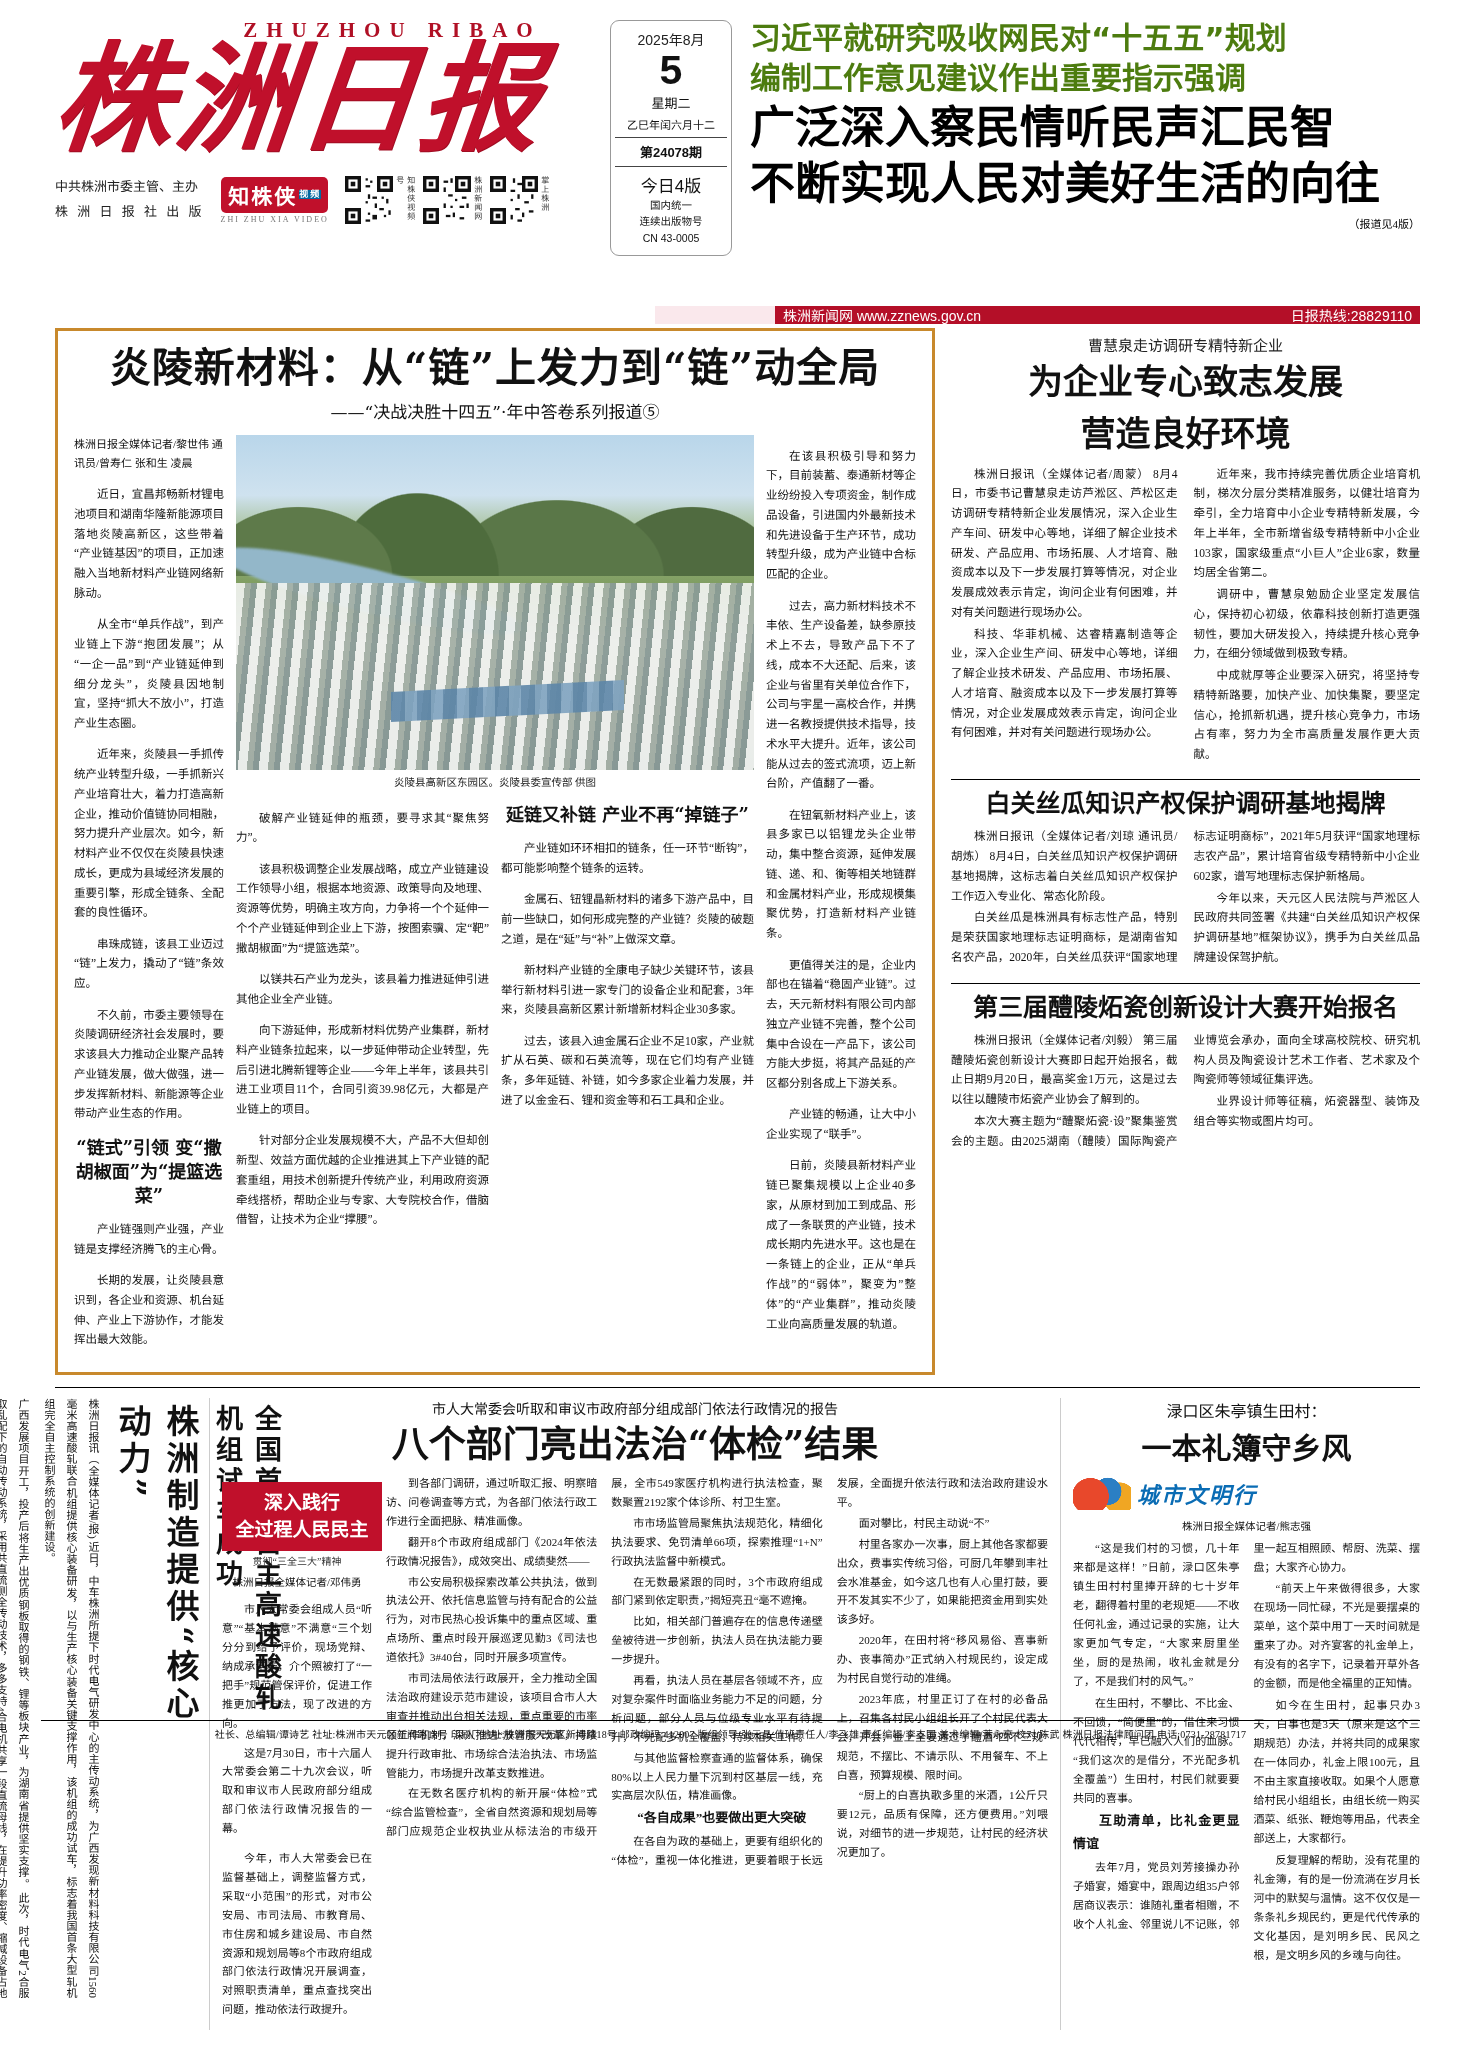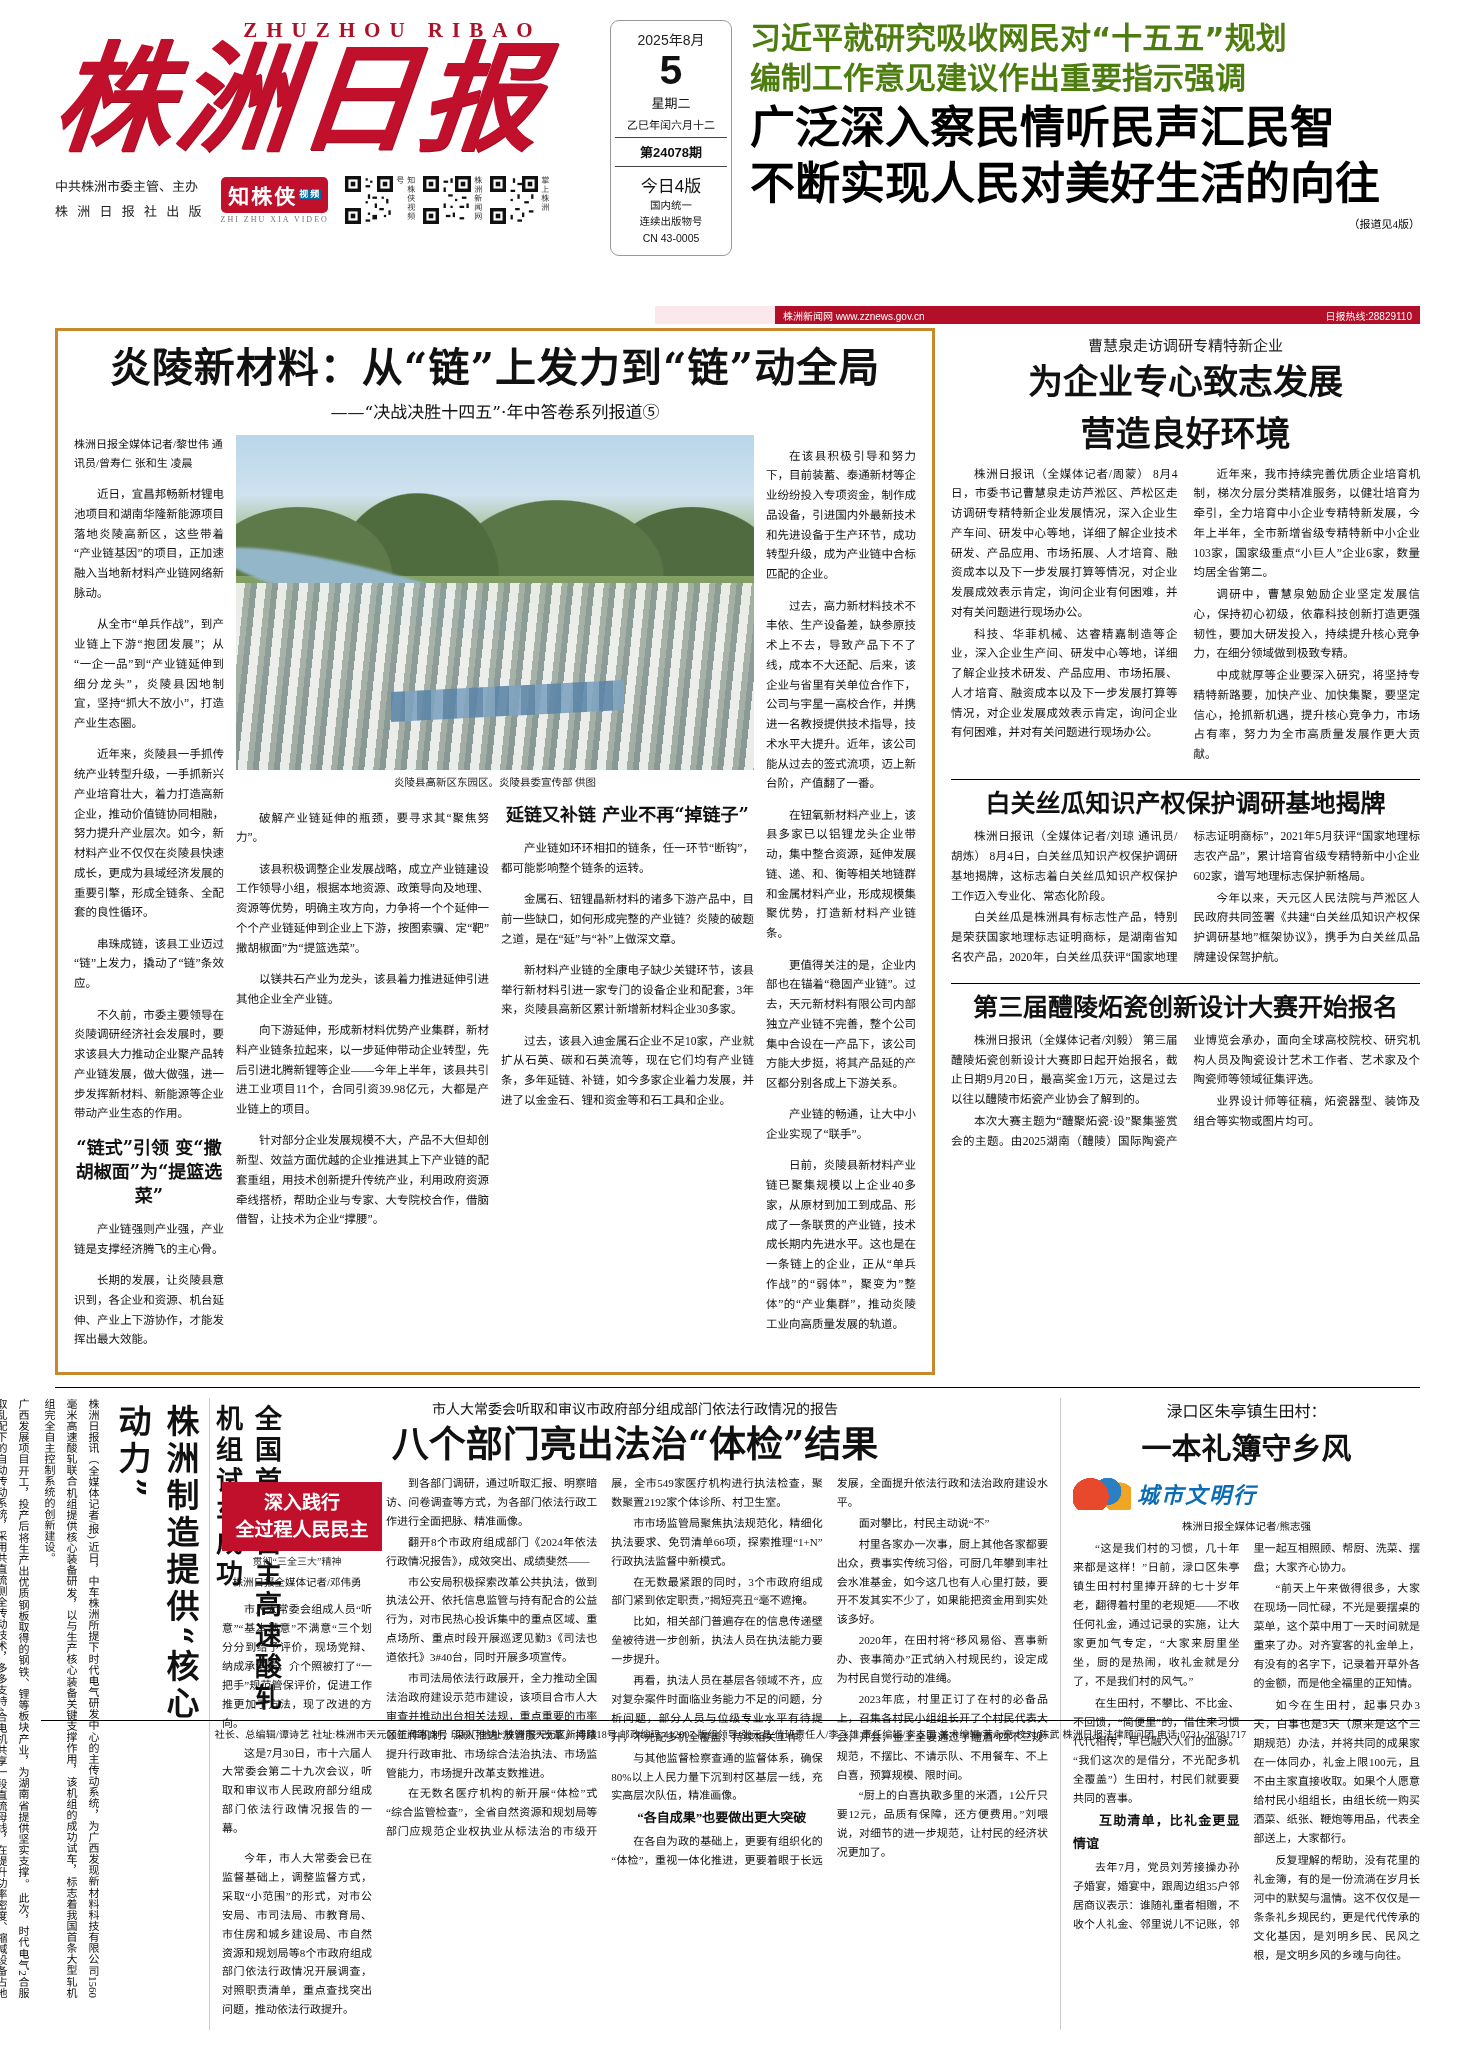--- a/index.html
+++ b/index.html
@@ -65,21 +65,21 @@
   .mh-small { font-size:31px; font-weight:bold; line-height:1.3; letter-spacing:0px;
               font-family:"DejaVu Sans","Liberation Sans",sans-serif; color:#4d7c0f; }
   .mh-big { font-size:45px; font-weight:bold; line-height:1.22; letter-spacing:0px;
             font-family:"DejaVu Sans","Liberation Sans",sans-serif; color:#000; margin-top:2px; }
   .mh-note { text-align:right; font-size:11px; margin-top:3px; color:#000; }
 
   
   .redbar-wrap { position:relative; height:22px; margin-top:2px; }
   .redbar {
     position:absolute; left:720px; right:0; top:4px; height:18px; background:#b40f28;
-    color:#fff; font-size:10px; display:flex; align-items:center; gap:24px;
+    color:#fff; font-size:14px; display:flex; align-items:center; gap:24px;
     padding:0 8px; font-family:"Liberation Sans",sans-serif;
   }
   .redbar .r2 { margin-left:auto; }
   .pinkbar { position:absolute; left:600px; width:140px; top:4px; height:18px; background:#fae8ec; }
 
   
   .body-grid { display:flex; gap:0; margin-top:4px; }
   .col-left { width:880px; flex:none; }
   .col-right { width:485px; flex:none; padding-left:16px; }
 

